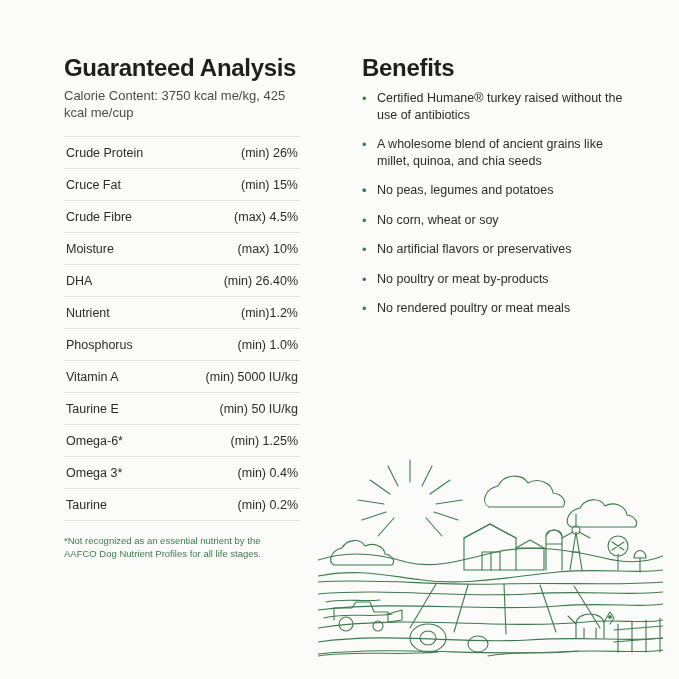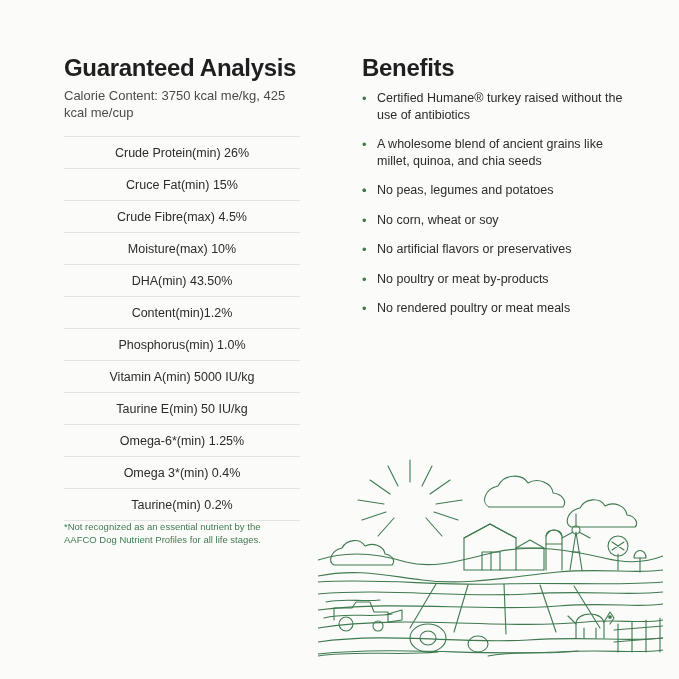--- a/index.html
+++ b/index.html
@@ -44,40 +44,40 @@
     color: #4b4b4b;
     margin: 0 0 14px 0;
     line-height: 1.3;
   }
   .analysis-table {
     width: 236px;
     border-collapse: collapse;
   }
   .analysis-row {
     display: flex;
-    justify-content: center;
+    justify-content: space-between;
     align-items: baseline;
     border-bottom: 1px solid #e3e3e1;
     padding: 9px 2px 8px 2px;
     font-size: 12.5px;
   }
   .analysis-row:first-child {
     border-top: 1px solid #e3e3e1;
   }
   .nutrient {
     color: #2b2b2b;
     white-space: nowrap;
   }
   .value {
     color: #2b2b2b;
     white-space: nowrap;
     text-align: right;
   }
   .footnote {
-    margin-top: 0;
+    margin-top: 14px;
     font-size: 9.5px;
     line-height: 1.35;
     color: #3f7a4f;
     width: 230px;
   }
   .benefits-list {
     list-style: none;
     margin: 8px 0 0 0;
     padding: 0;
   }
@@ -129,24 +129,24 @@
       <div class="analysis-row">
         <span class="nutrient">Crude Fibre</span>
         <span class="value">(max) 4.5%</span>
       </div>
       <div class="analysis-row">
         <span class="nutrient">Moisture</span>
         <span class="value">(max) 10%</span>
       </div>
       <div class="analysis-row">
         <span class="nutrient">DHA</span>
-        <span class="value">(min) 43.50%</span>
-      </div>
-      <div class="analysis-row">
-        <span class="nutrient">Content</span>
+        <span class="value">(min) 26.40%</span>
+      </div>
+      <div class="analysis-row">
+        <span class="nutrient">Nutrient</span>
         <span class="value">(min)1.2%</span>
       </div>
       <div class="analysis-row">
         <span class="nutrient">Phosphorus</span>
         <span class="value">(min) 1.0%</span>
       </div>
       <div class="analysis-row">
         <span class="nutrient">Vitamin A</span>
         <span class="value">(min) 5000 IU/kg</span>
       </div>

